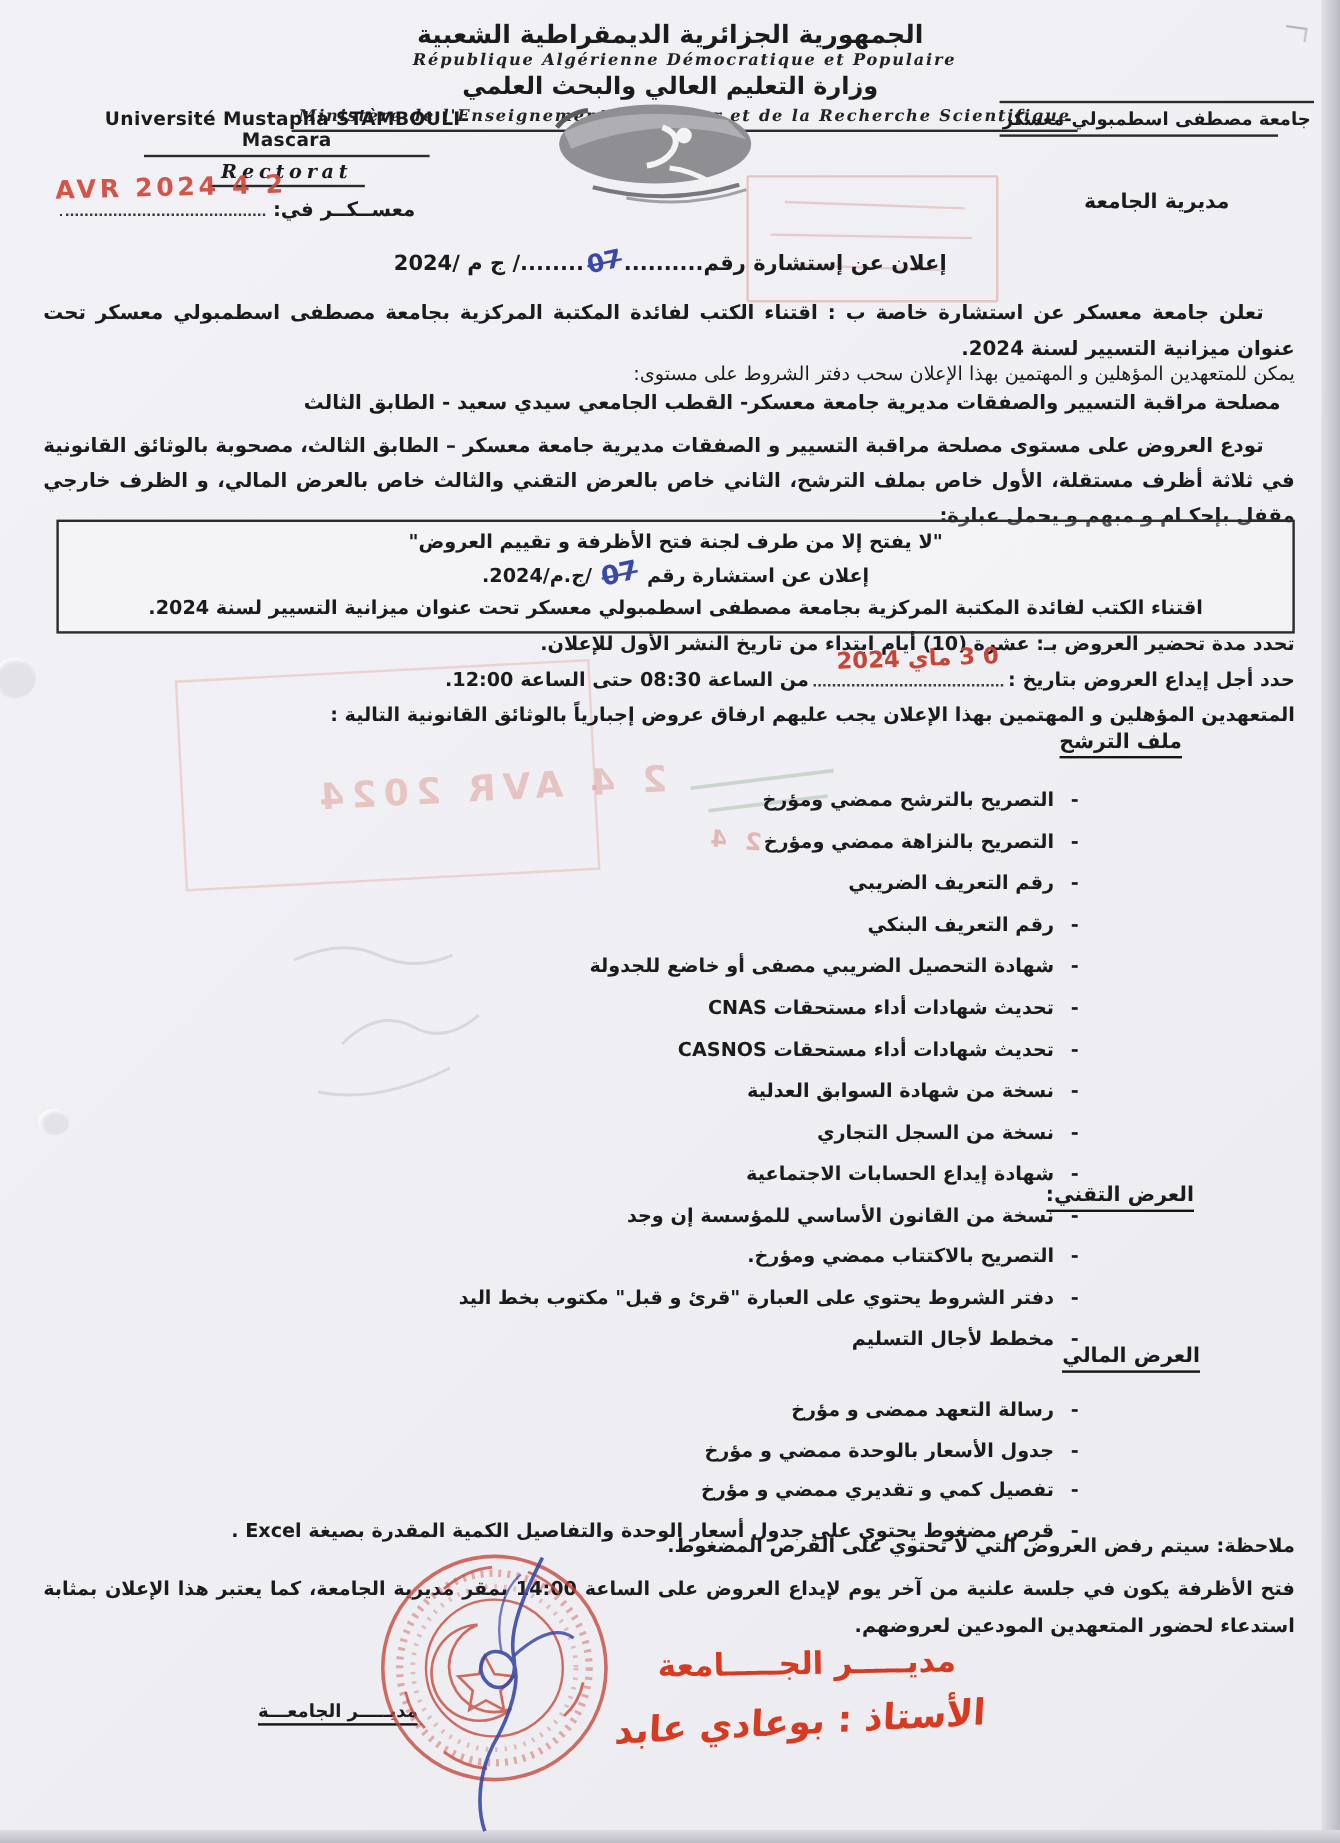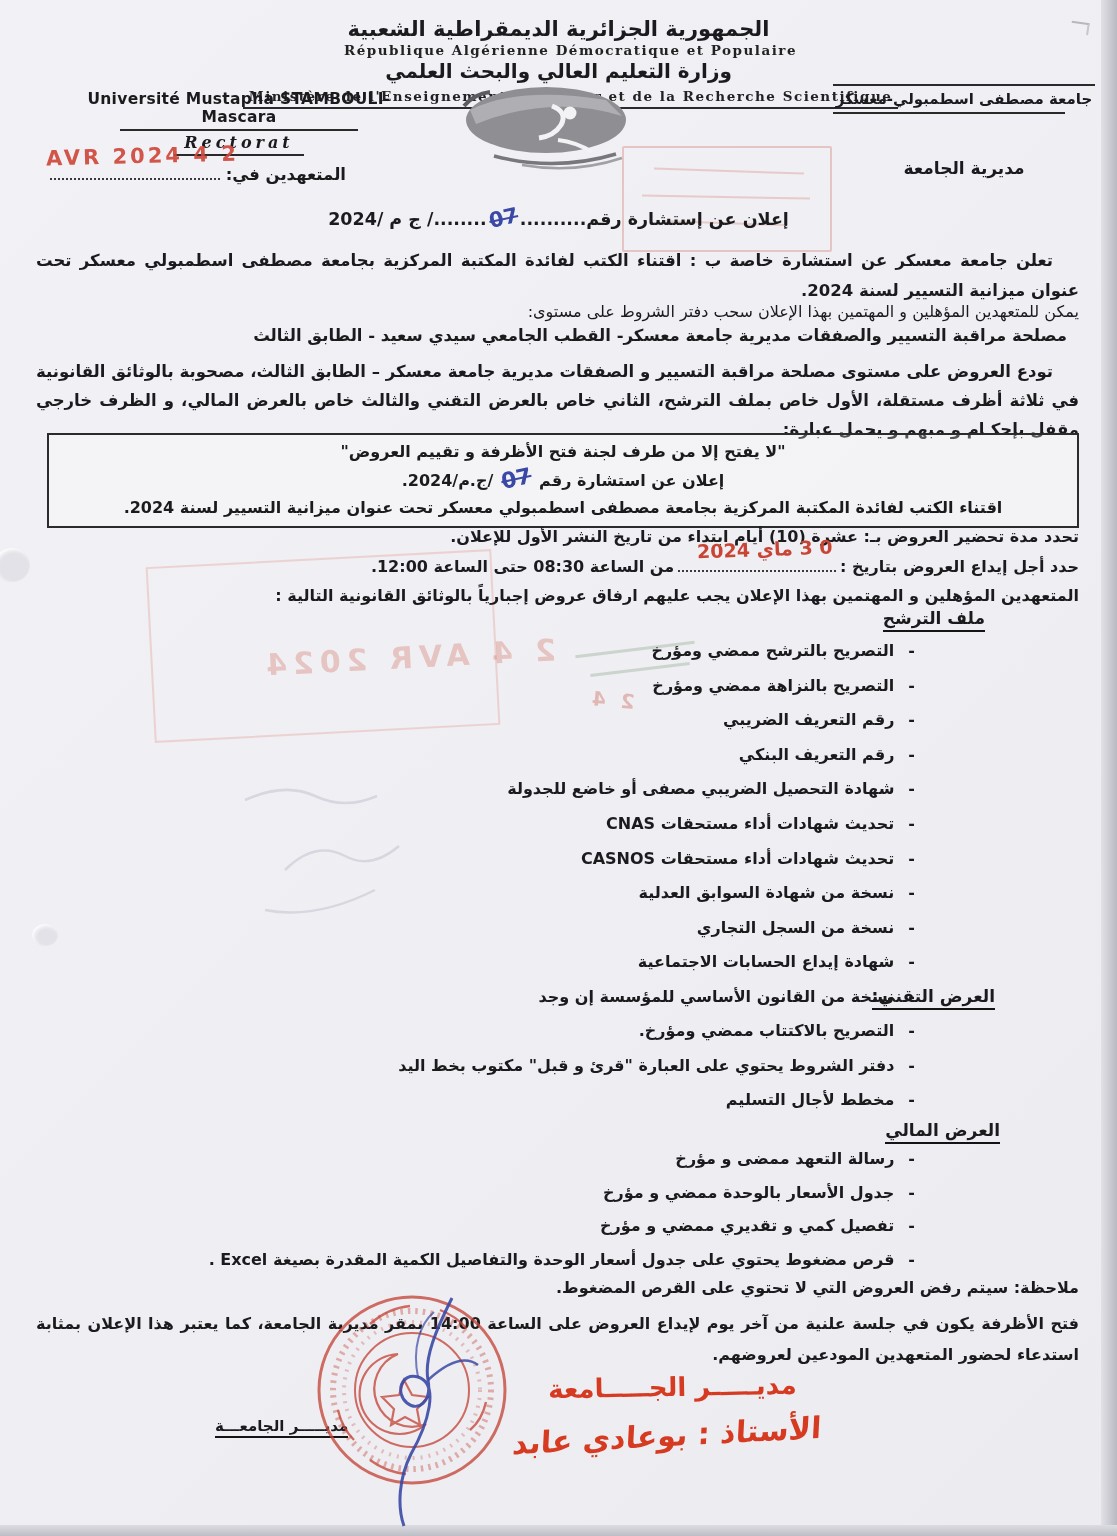--- a/index.html
+++ b/index.html
@@ -13,21 +13,21 @@
                background:linear-gradient(to bottom,#dddce2,#bdbdc6);}
   .fold{position:absolute;right:28px;top:22px;width:16px;height:10px;
         border-top:2px solid #a9a9b2;border-right:2px solid #bcbcc4;transform:rotate(8deg);opacity:.8;}
   .blemish{position:absolute;border-radius:50%;background:#e3e2e8;box-shadow:inset 2px 2px 4px #fff;}
   .bl1{left:-6px;top:548px;width:36px;height:34px;}
   .bl2{left:32px;top:924px;width:26px;height:22px;}
 
   
   .hdr{position:absolute;top:16px;left:0;right:0;text-align:center;line-height:1.25;}
   .ar-big{font-size:21px;font-weight:bold;letter-spacing:1px;}
-  .fr-it{font-family:"DejaVu Serif","Liberation Serif",serif;font-weight:bold;
+  .fr-it{font-family:"DejaVu Serif","Liberation Serif",serif;font-style:italic;font-weight:bold;
          font-size:13.5px;letter-spacing:1.5px;color:#222;margin-left:24px;}
   .fr-under{display:inline-block;border-bottom:2px solid #2a2a2a;padding:0 6px 2px;}
 
   .uni-left{position:absolute;left:64px;top:90px;width:350px;text-align:center;}
   .uni-name{font-size:15.5px;font-weight:bold;letter-spacing:.3px;}
   .rule-a{width:238px;border-top:2px solid #2a2a2a;margin:3px auto 2px;}
   .rectorat{font-family:"DejaVu Serif","Liberation Serif",serif;font-style:italic;font-weight:bold;
             font-size:16px;letter-spacing:4px;display:inline-block;border-bottom:2px solid #2a2a2a;padding:0 10px 2px;}
 
   .uni-right{position:absolute;right:22px;top:84px;width:262px;text-align:center;direction:rtl;}
@@ -81,21 +81,21 @@
   .stamp-mai{position:absolute;right:4px;top:-18px;color:#c84435;font-size:19px;font-weight:bold;
              letter-spacing:2px;transform:rotate(-2deg);white-space:nowrap;direction:rtl;}
   .l-docs{top:586px;font-size:16px;font-weight:600;white-space:nowrap;}
 
   .sec-h{position:absolute;direction:rtl;font-size:17px;font-weight:bold;
          border-bottom:2px solid #141414;padding-bottom:2px;white-space:nowrap;}
   .h-cand{right:132px;top:608px;}
   .h-tech{right:122px;top:986px;}
   .h-fin{right:117px;top:1120px;}
 
-  ul.doclist{position:absolute;right:202px;left:40px;margin:0;padding:0;list-style:none;
+  ul.doclist{position:absolute;right:202px;left:40px;margin:16px;padding:0;list-style:none;
              direction:rtl;text-align:right;}
   ul.doclist li{font-size:16px;font-weight:600;white-space:nowrap;}
   ul.doclist li::before{content:"-";margin-left:14px;}
   .list-cand{top:634px;}  .list-cand li{line-height:34.6px;}
   .list-tech{top:1014px;} .list-tech li{line-height:34.5px;}
   .list-fin{top:1142px;}  .list-fin li{line-height:33.5px;}
 
   .note{top:1278px;font-size:16px;font-weight:600;white-space:nowrap;}
   .note .lbl{font-weight:bold;}
   .open-p{top:1308px;font-size:16px;font-weight:600;line-height:1.95;text-align:justify;}
@@ -149,21 +149,21 @@
   </div>
 
   <div class="uni-right">
     <div class="bar"></div>
     <div class="uni-ar">جامعة مصطفى اسطمبولي-معسكر</div>
     <div class="bar2"></div>
     <div class="dir-ar">مديرية الجامعة</div>
   </div>
 
   <div class="dateline">
-    <span class="date-label">المتعهدين في:</span>
+    <span class="date-label">معســكــر في:</span>
     <span class="date-dots">
       <span class="stamp-avr">2 4 AVR 2024</span>
     </span>
   </div>
 
   <div class="ghost-box1">
     <div class="ghost-line" style="left:30px;top:22px;width:150px;transform:rotate(2deg);"></div>
     <div class="ghost-line" style="left:18px;top:48px;width:168px;transform:rotate(1deg);"></div>
     <div class="ghost-line" style="left:40px;top:74px;width:120px;transform:rotate(2deg);"></div>
   </div>

